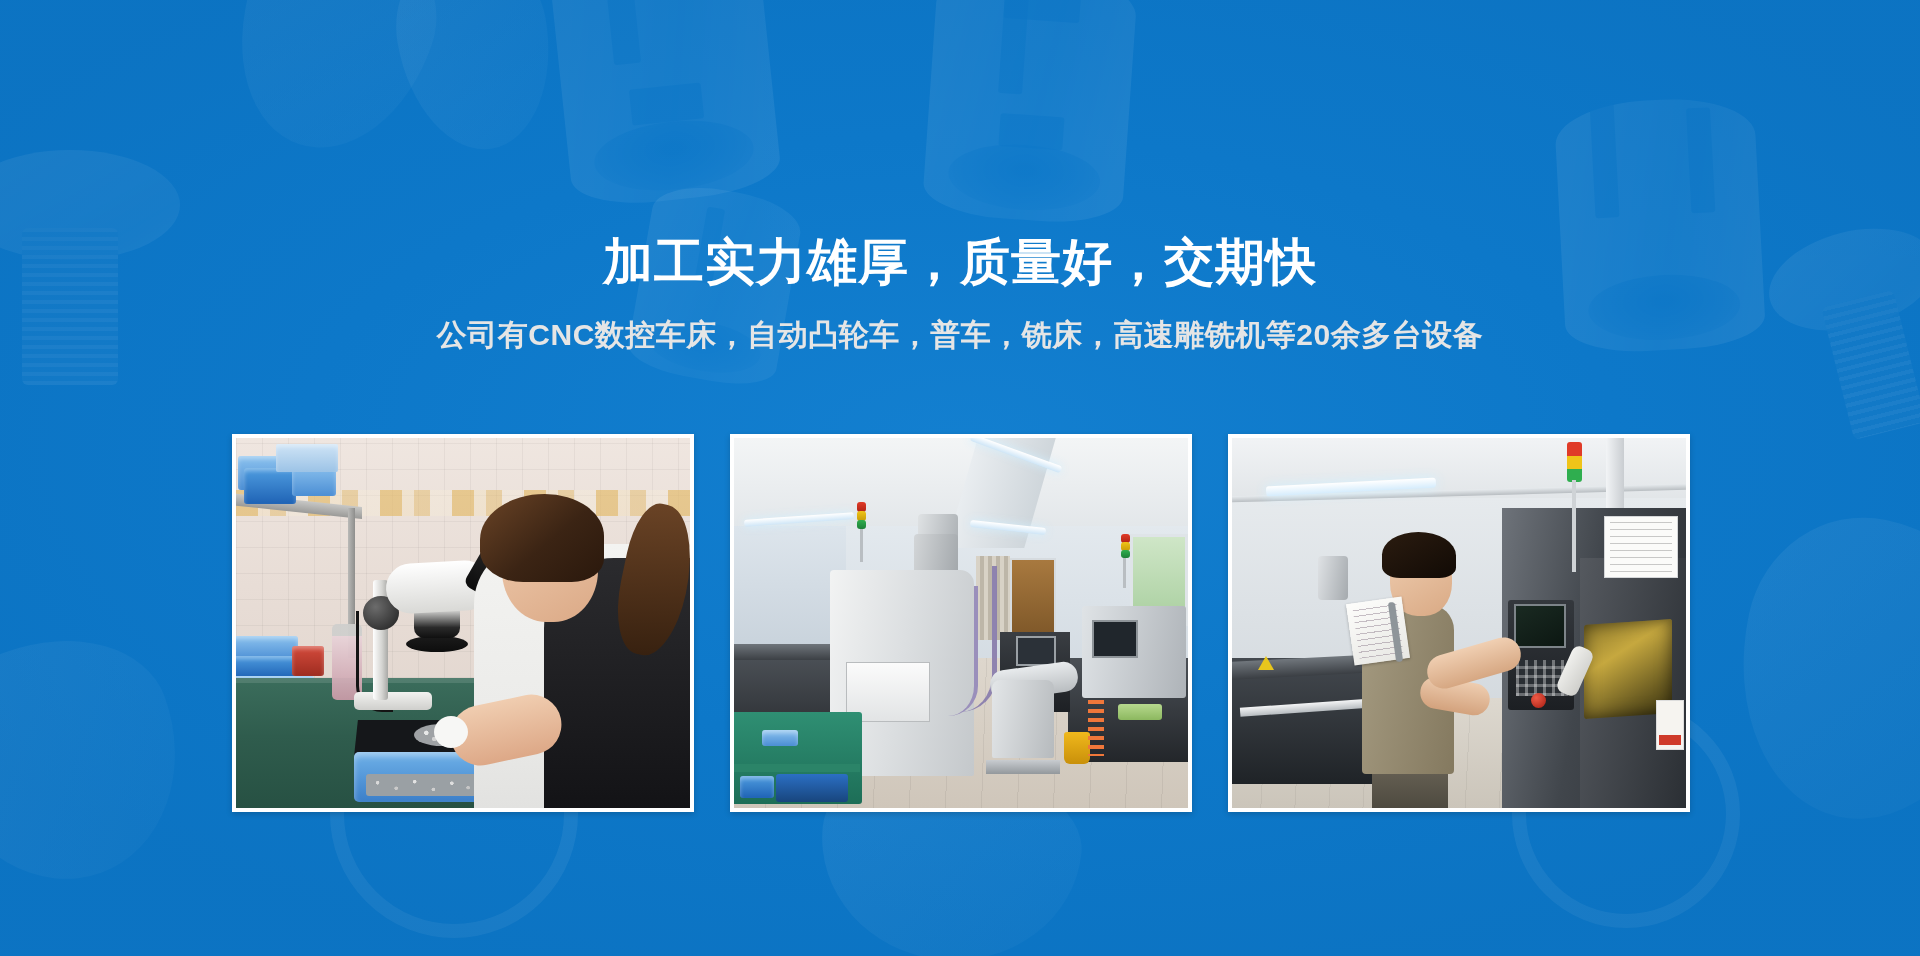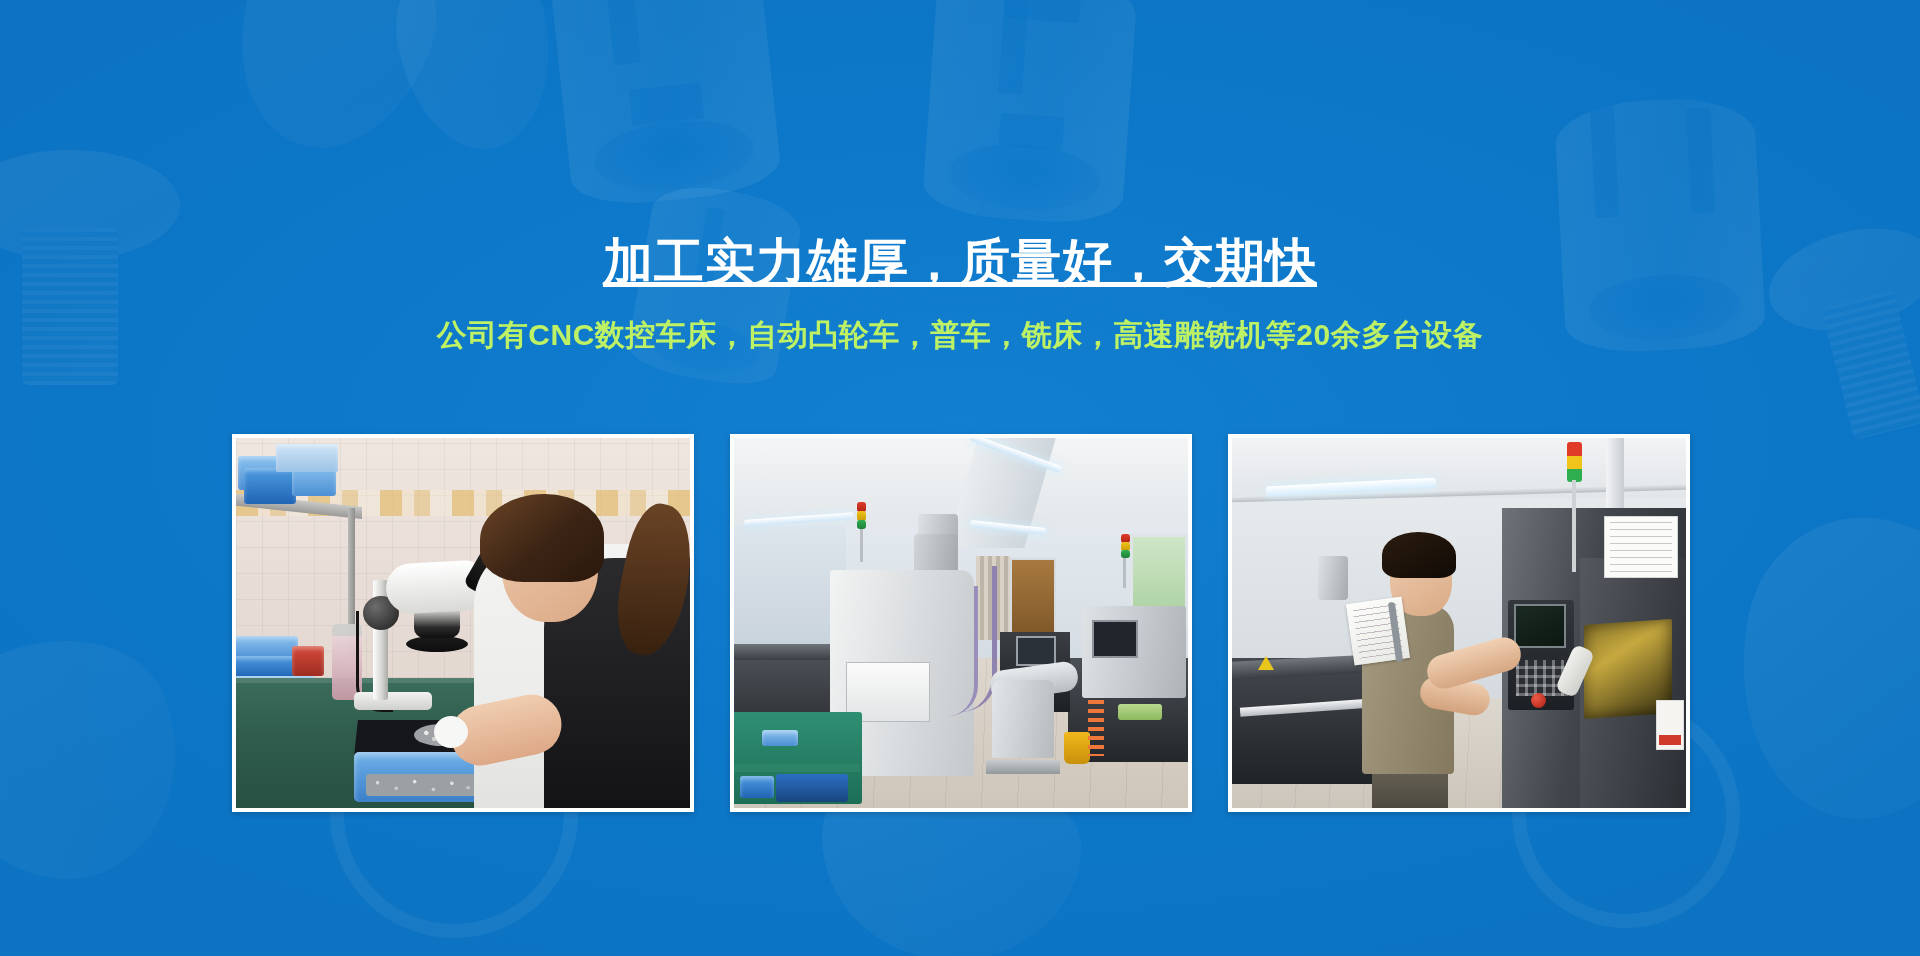--- a/index.html
+++ b/index.html
@@ -113,26 +113,25 @@
     z-index: 5;
   }
   .title {
     margin: 0;
     color: #ffffff;
     font-size: 50px;
     line-height: 1.22;
     font-weight: bold;
     letter-spacing: 1px;
     white-space: nowrap;
-    text-decoration: underline;
   }
   .subtitle {
     margin: 0;
     padding-top: 22px;
-    color: #bef264;
+    color: #e5e5e5;
     font-size: 30px;
     line-height: 1.3;
     font-weight: bold;
     letter-spacing: 0.5px;
     white-space: nowrap;
   }
 
   
   .photo-row {
     position: absolute;

